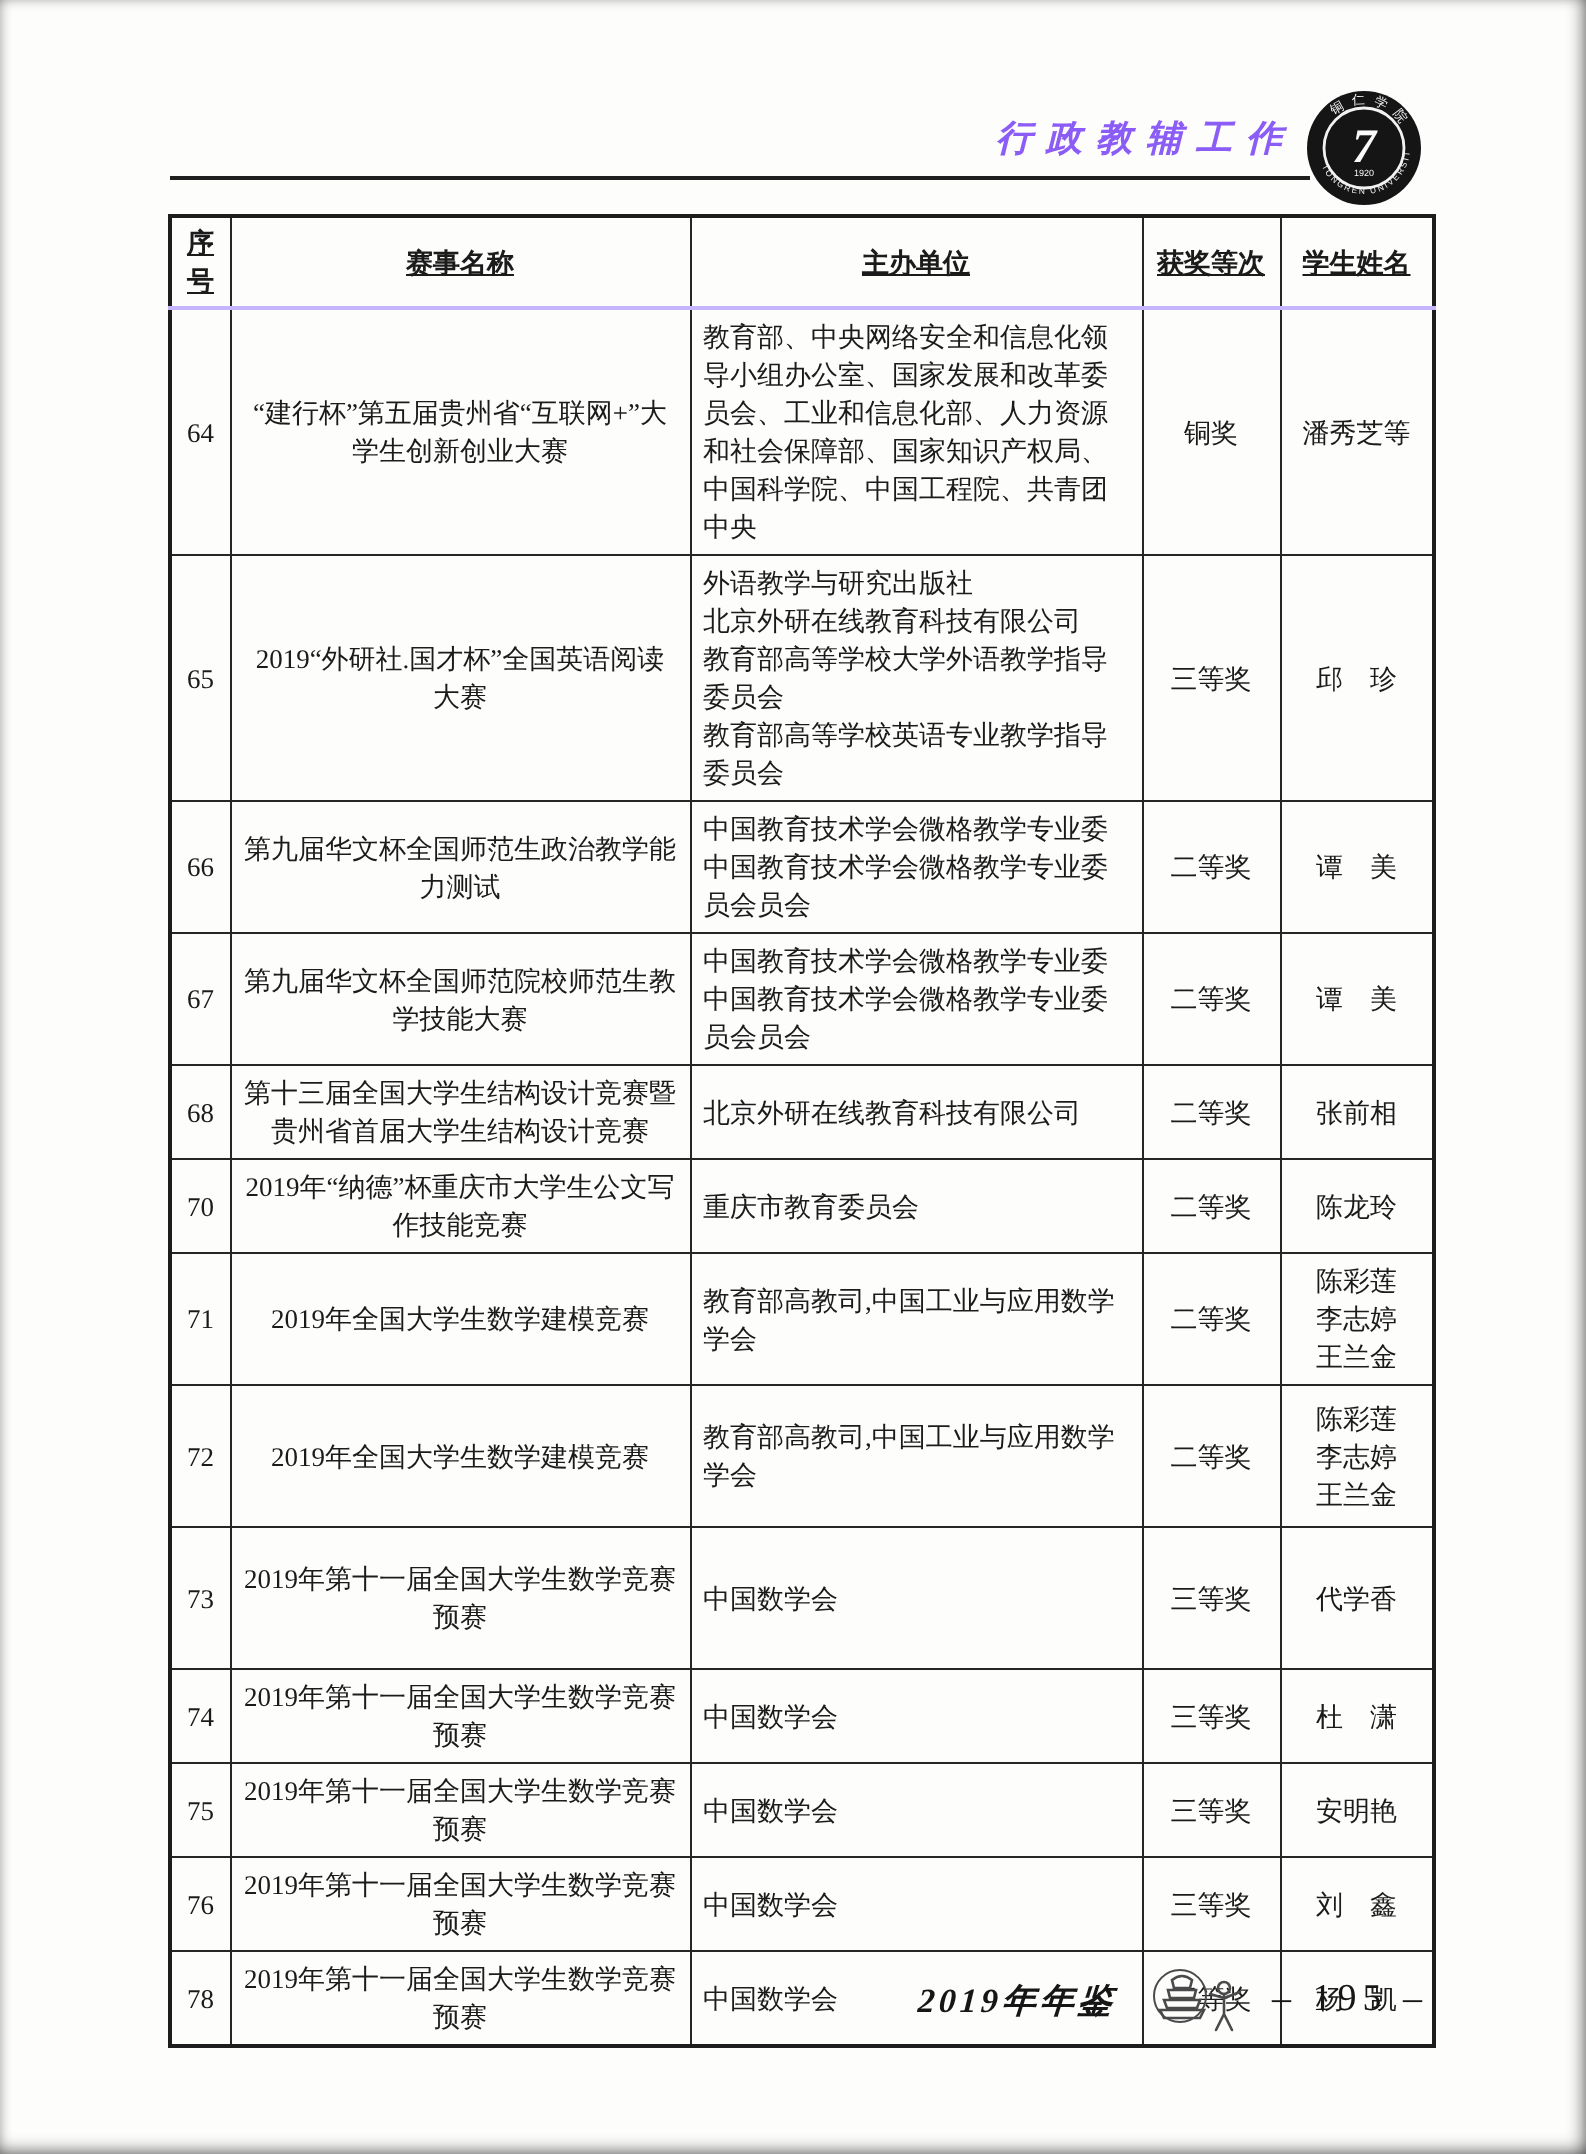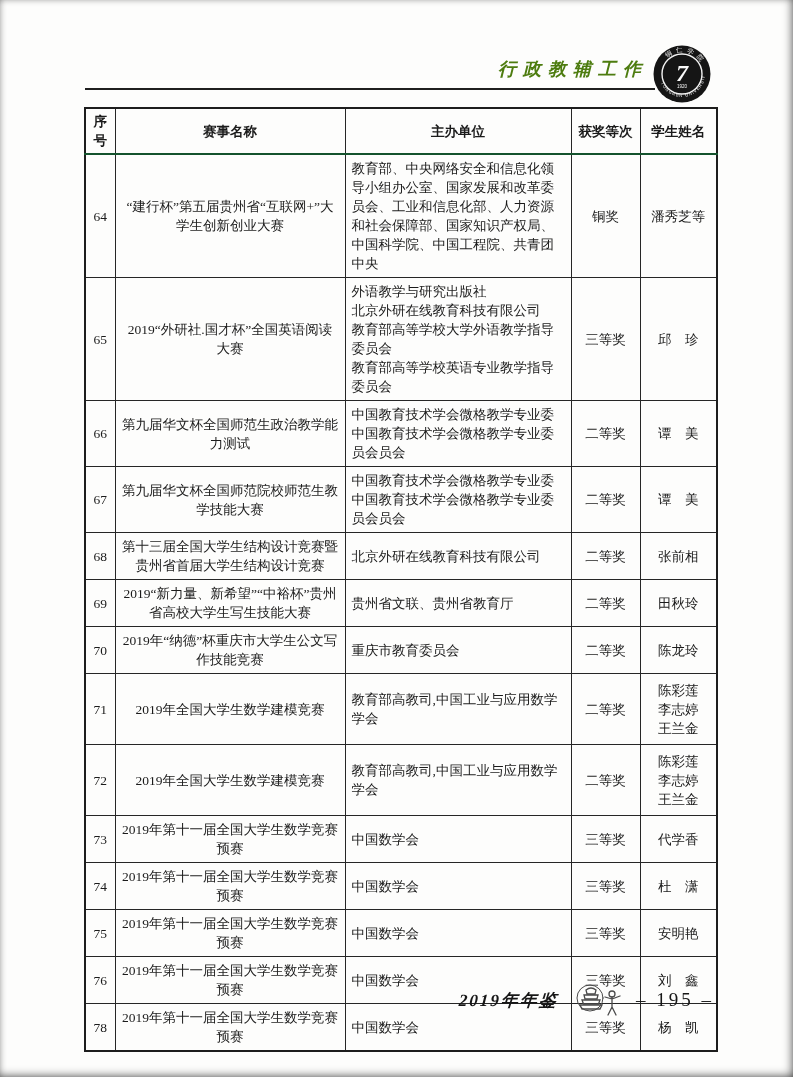--- a/index.html
+++ b/index.html
@@ -9,34 +9,34 @@
     overflow:hidden;margin:0 auto;
     box-shadow: inset -6px 0 8px -4px rgba(0,0,0,.45),
                 inset 0 -6px 8px -4px rgba(0,0,0,.45),
                 inset 4px 0 6px -3px rgba(0,0,0,.20),
                 inset 0 4px 6px -3px rgba(0,0,0,.12);
   }
 
   
   .section-title{
     position:absolute;top:57px;right:145px;
-    font-size:18px;font-style:italic;font-weight:600;letter-spacing:7px;color:#4d7c0f;
+    font-size:18px;font-style:italic;font-weight:600;letter-spacing:7px;color:#8b5cf6;
   }
   .header-rule{position:absolute;left:85px;top:88px;width:570px;height:2px;background:#1f1f1f;}
   .seal{position:absolute;left:652px;top:44px;width:60px;height:60px;}
 
   
   table.awards{
     position:absolute;left:84px;top:107px;width:632px;
     border-collapse:collapse;table-layout:fixed;
     font-size:13.5px;line-height:19px;color:#1b1b1b;
   }
   table.awards,table.awards th,table.awards td{border:1px solid #262626;}
   table.awards{border:2px solid #1d1d1d;}
-  table.awards thead tr{border-bottom:2px solid #14532d;}
+  table.awards thead tr{border-bottom:2px solid #c4b5fd;text-decoration:underline;}
   table.awards th{
     font-weight:bold;text-align:center;vertical-align:middle;
     padding:3px 2px;font-size:13.5px;
   }
   table.awards td{padding:4px 6px;vertical-align:middle;}
   table.awards td:nth-child(1){text-align:center;padding:4px 1px;font-family:"Liberation Serif",serif;margin-top:16px;}
   table.awards td:nth-child(2){text-align:center;margin-left:32px;}
   table.awards td:nth-child(3){text-align:left;white-space:pre-line;}
   table.awards td:nth-child(4){text-align:center;}
   table.awards td:nth-child(5){text-align:center;white-space:pre-line;border-radius:25px;}
@@ -135,27 +135,20 @@
           <td>谭　美</td>
         </tr>
         <tr>
           <td>68</td>
           <td>第十三届全国大学生结构设计竞赛暨贵州省首届大学生结构设计竞赛</td>
           <td>北京外研在线教育科技有限公司</td>
           <td>二等奖</td>
           <td>张前相</td>
         </tr>
         <tr>
-          <td>69</td>
-          <td>2019“新力量、新希望”“中裕杯”贵州省高校大学生写生技能大赛</td>
-          <td>贵州省文联、贵州省教育厅</td>
-          <td>二等奖</td>
-          <td>田秋玲</td>
-        </tr>
-        <tr>
           <td>70</td>
           <td>2019年“纳德”杯重庆市大学生公文写作技能竞赛</td>
           <td>重庆市教育委员会</td>
           <td>二等奖</td>
           <td>陈龙玲</td>
         </tr>
         <tr>
           <td>71</td>
           <td>2019年全国大学生数学建模竞赛</td>
           <td>教育部高教司,中国工业与应用数学学会</td>

